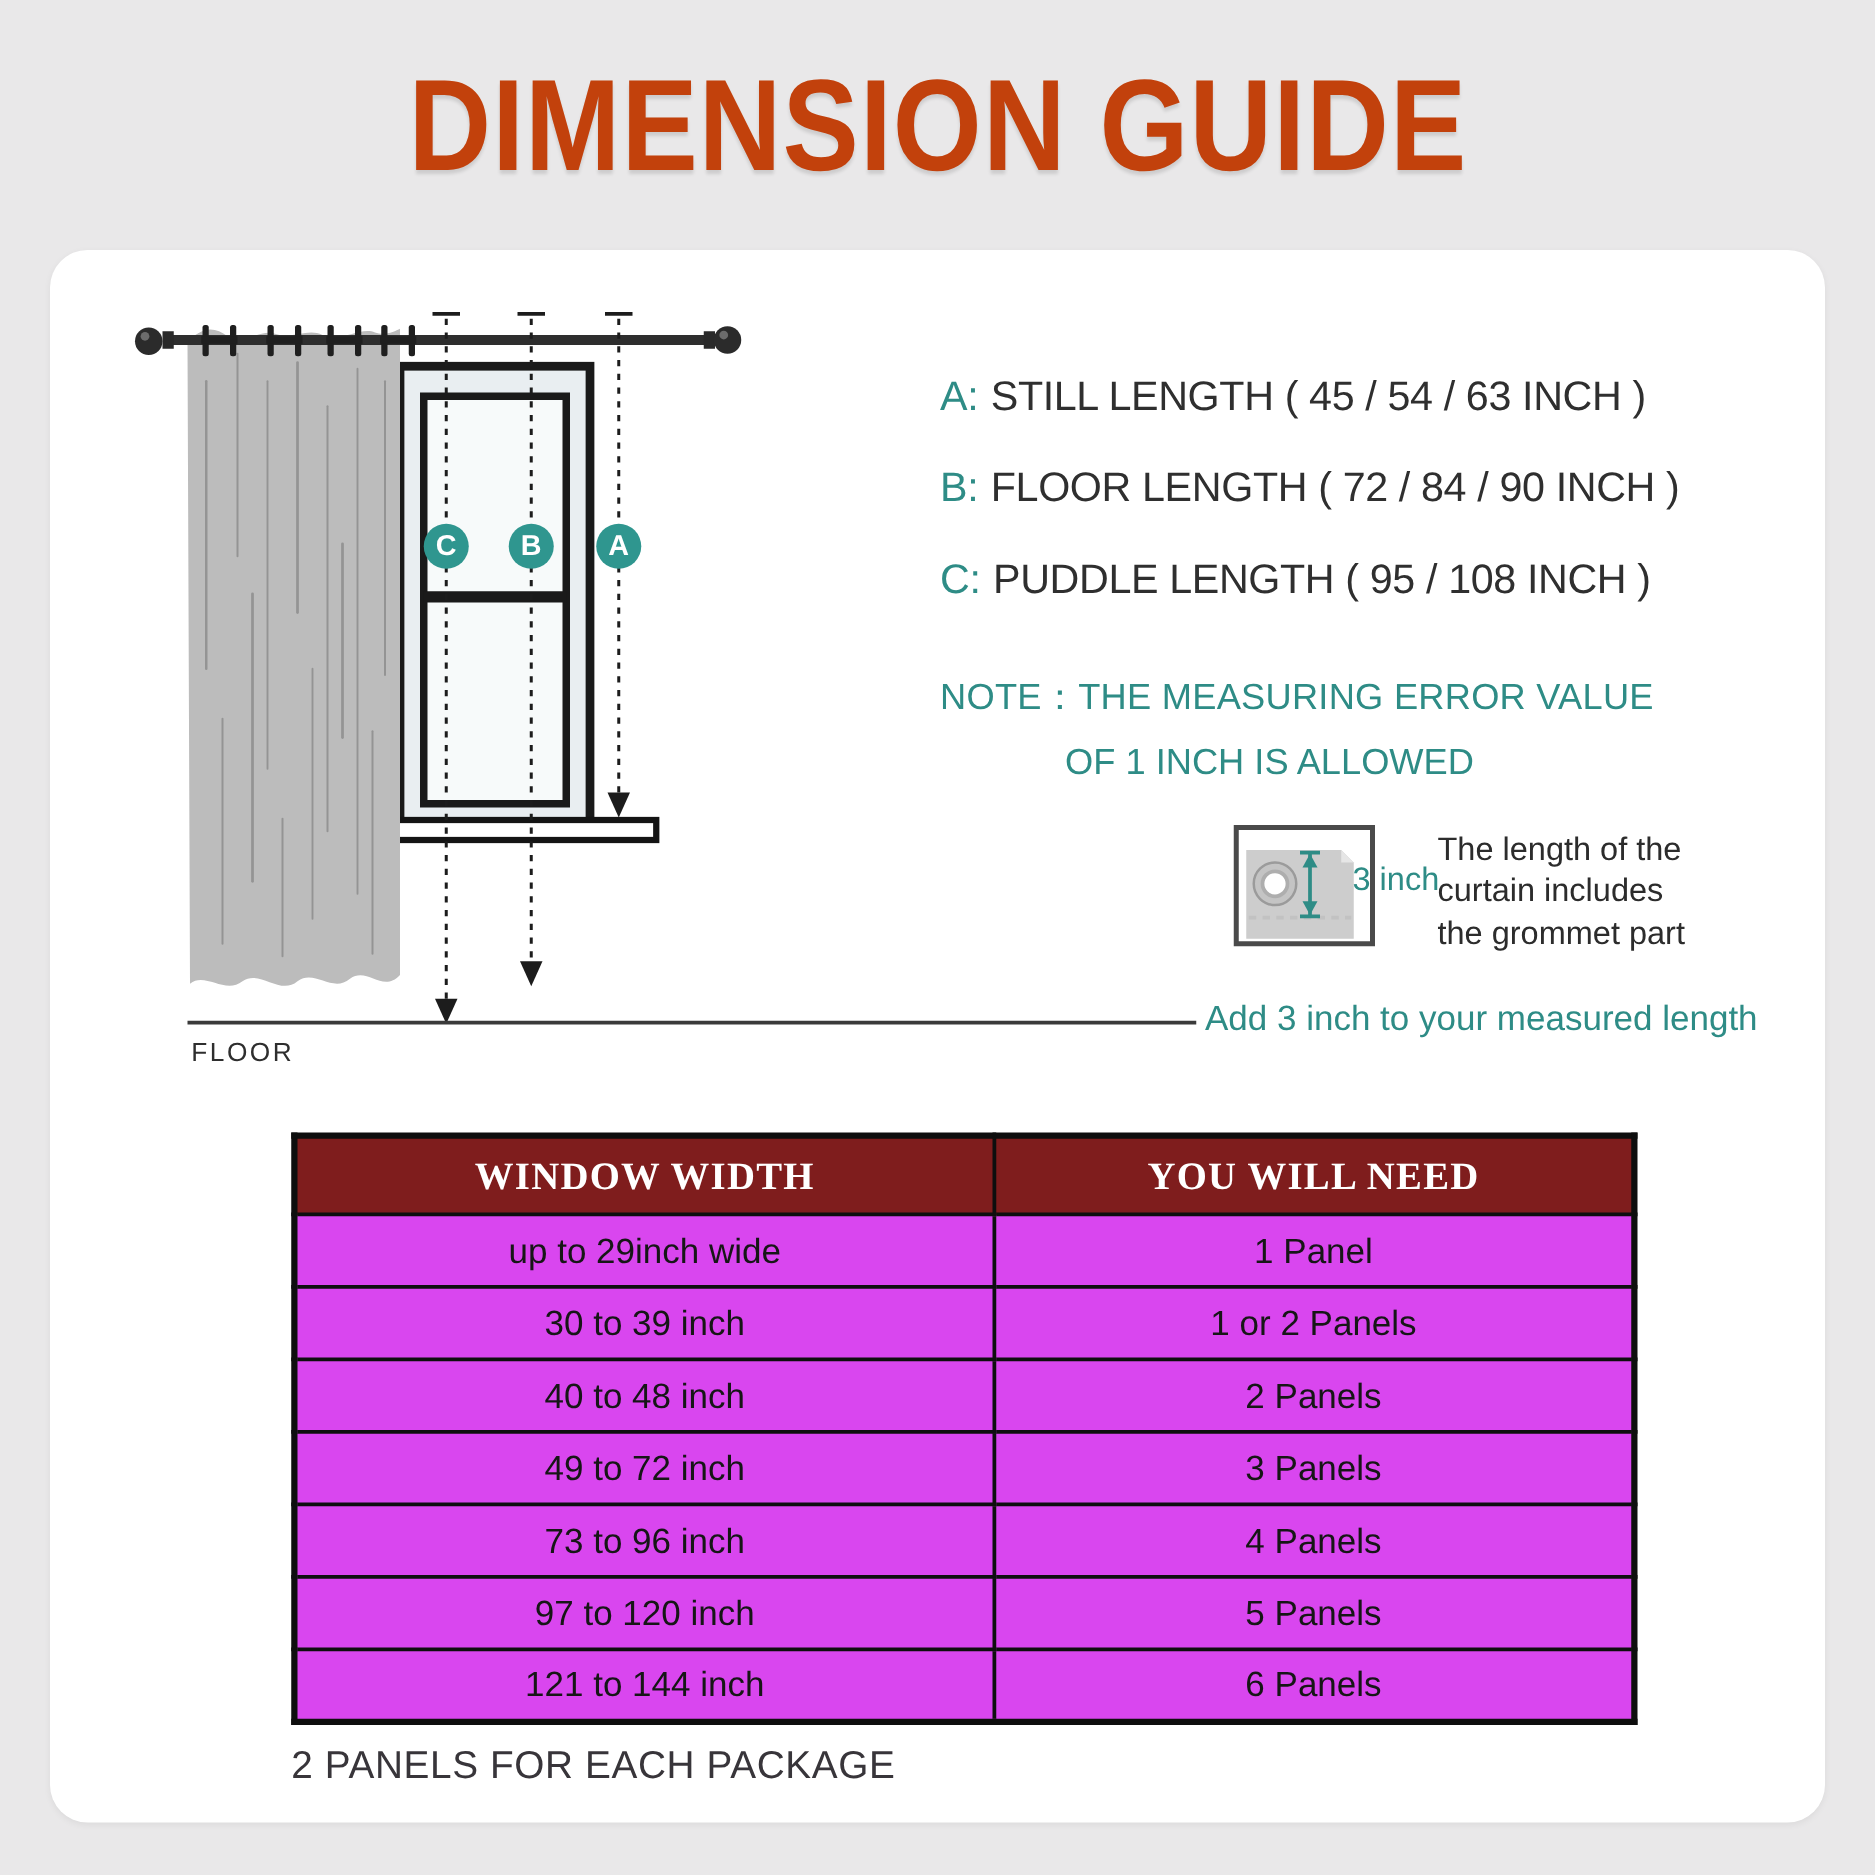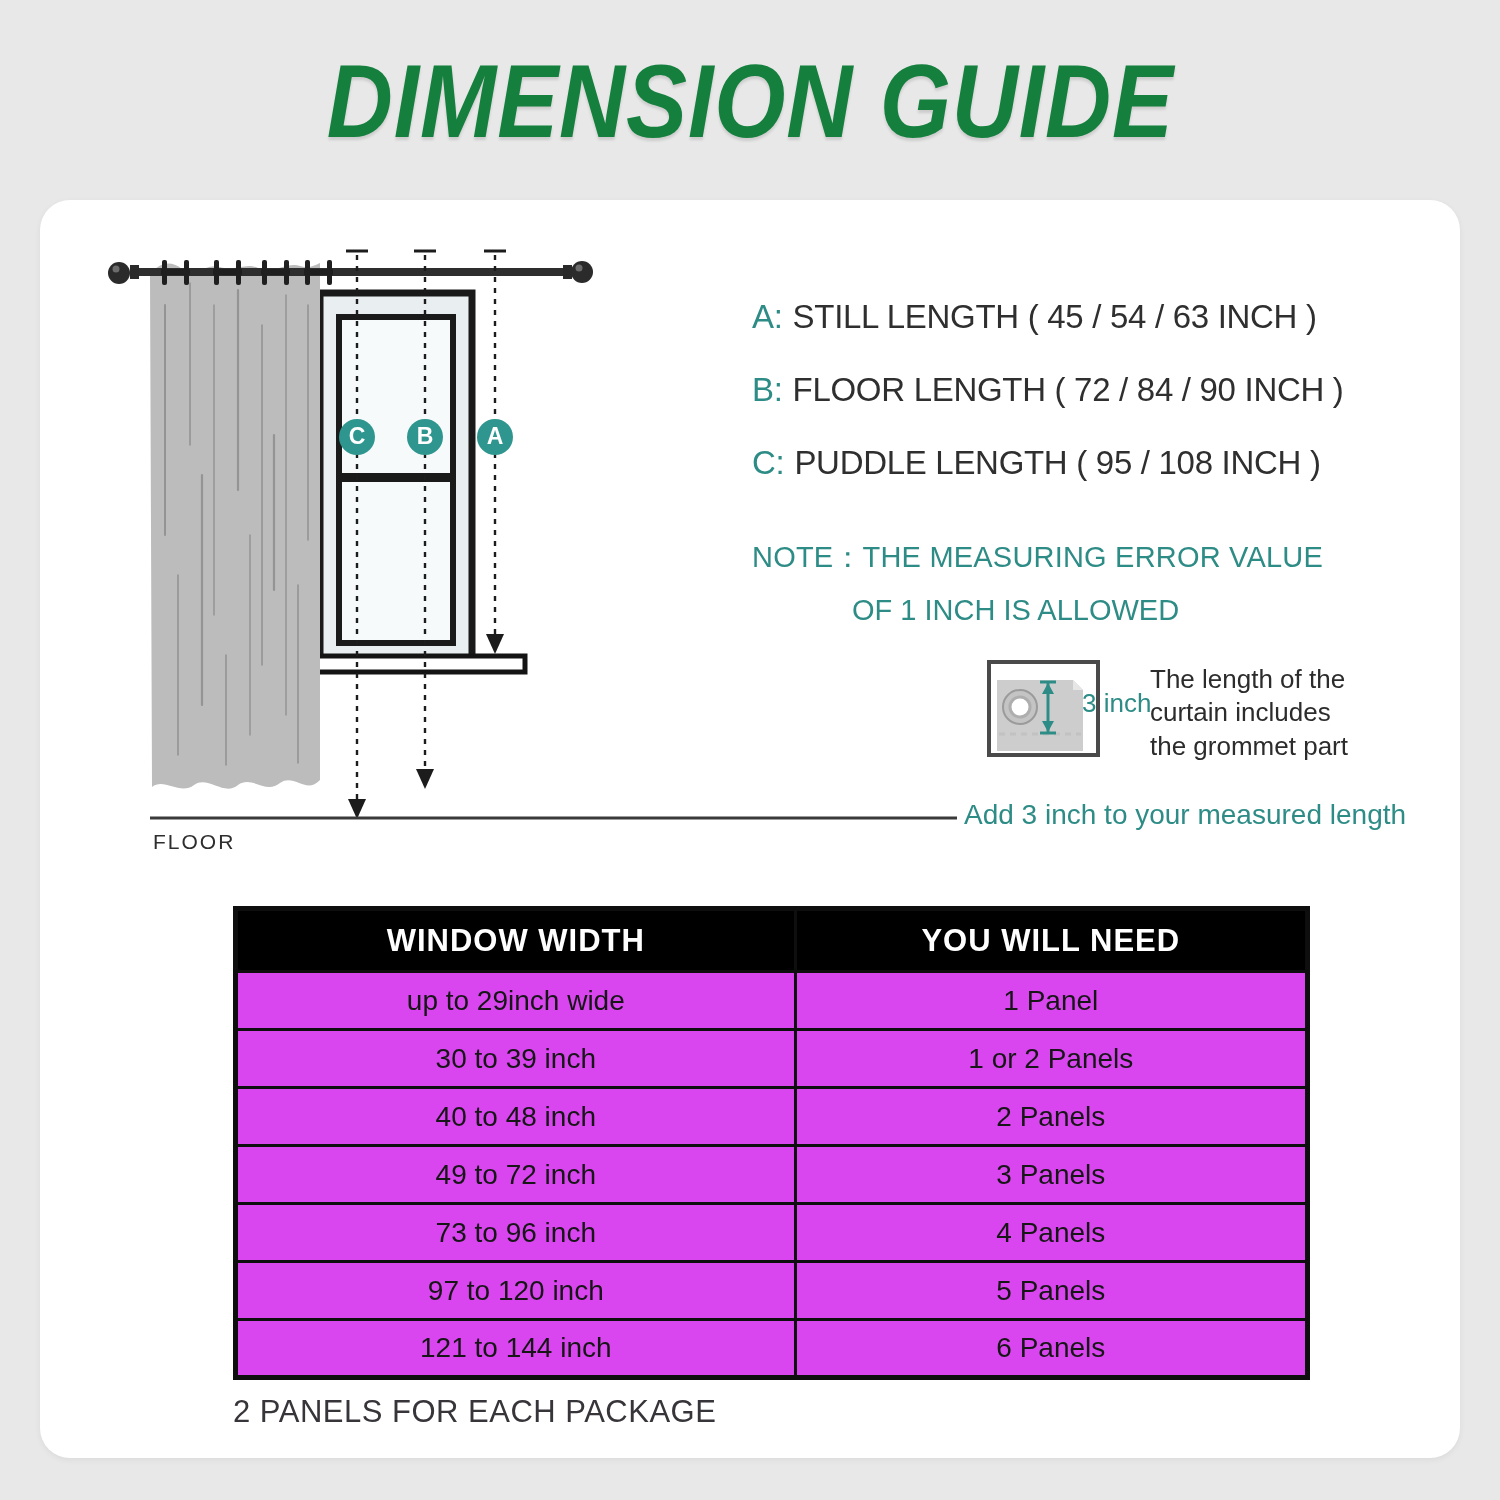--- a/index.html
+++ b/index.html
@@ -8,24 +8,23 @@
     background: #e9e8e9;
     font-family: "Liberation Sans", sans-serif;
     position: relative;
     overflow: hidden;
   }
   .stage { position: absolute; inset: 0; width: 1500px; height: 1500px; }
 
   .page-title {
     position: absolute; left: 0; top: 42px; width: 1500px;
     text-align: center;
-    font-size: 104px; font-weight: bold; color: #15803d;
+    font-size: 104px; font-weight: bold; color: #c2410c;
     letter-spacing: 1px;
     text-shadow: 0 3px 3px rgba(0,0,0,0.12);
-    font-style: italic;
   }
   .page-title span { display: inline-block; transform: scaleX(0.88); transform-origin: center; white-space: nowrap; }
 
   .card {
     position: absolute; left: 40px; top: 200px; width: 1420px; height: 1258px;
     background: #ffffff; border-radius: 30px;
     box-shadow: 0 2px 6px rgba(0,0,0,0.06);
   }
 
   .diagram-svg { position: absolute; left: 90px; top: 235px; }
@@ -59,23 +58,24 @@
     position: absolute; left: 233px; top: 906px; width: 1077px;
     border-collapse: collapse;
     table-layout: fixed;
   }
   .panel-table th, .panel-table td {
     border: 3px solid #0e0e0e;
     text-align: center;
   }
   .panel-table { border: 5px solid #0e0e0e; }
   .panel-table th {
-    background: #000000; color: #ffffff;
+    background: #7f1d1d; color: #ffffff;
     font-size: 31px; font-weight: bold; letter-spacing: 1px;
     height: 63px;
+    font-family: Liberation Serif, serif;
   }
   .panel-table td {
     font-size: 28px; color: #161616; height: 58px; background: #d946ef;
   }
   .col-width { width: 52.2%; }
   .col-need { width: 47.8%; }
 
   .table-footer {
     position: absolute; left: 233px; top: 1394px;
     font-size: 31px; color: #38353a; letter-spacing: 0.5px;

